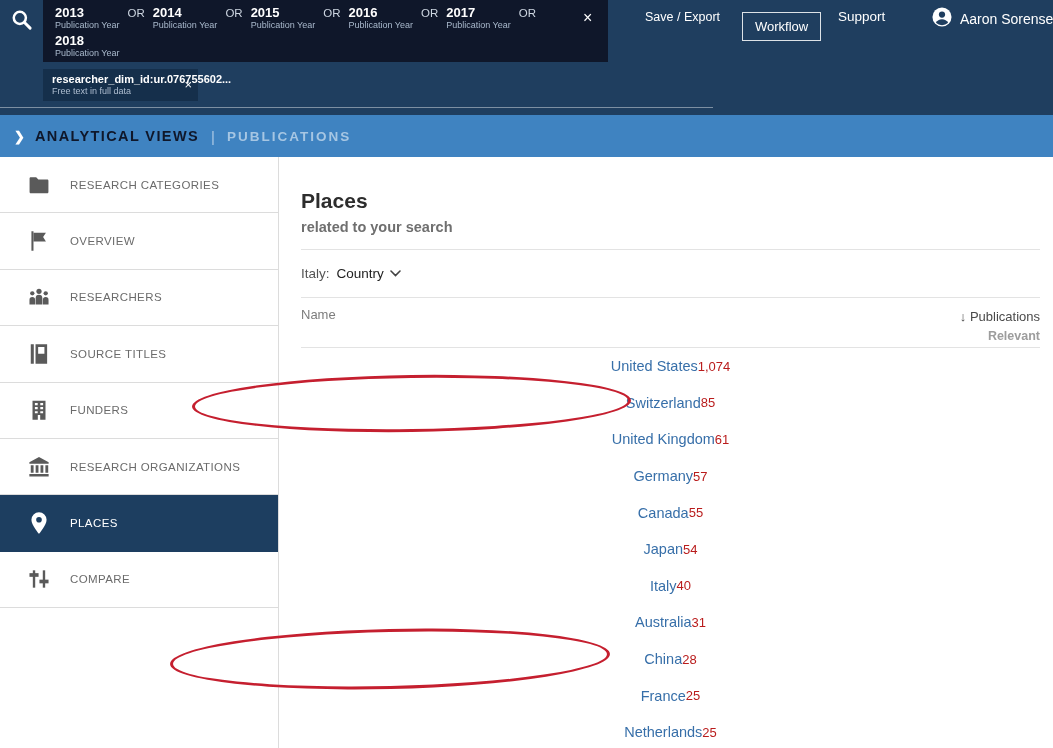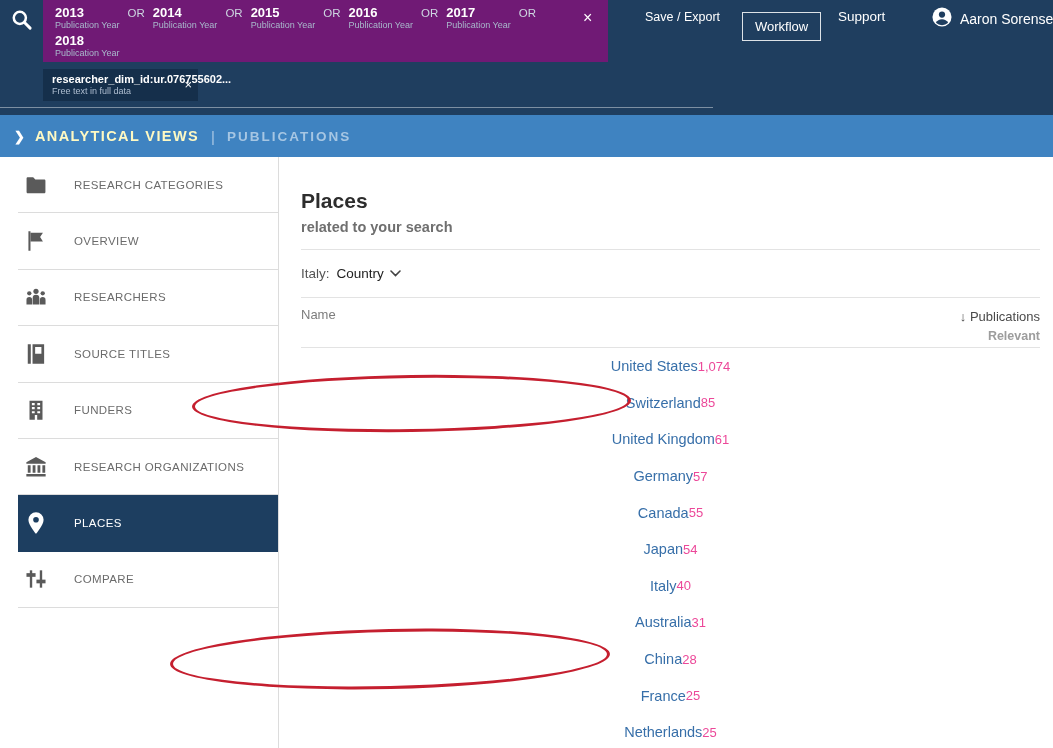--- a/index.html
+++ b/index.html
@@ -2,21 +2,21 @@
 <html><head>
 <meta charset="utf-8">
 <style>
   html,body{margin:0;padding:0;background:#fff;}
   .app{position:relative;width:1053px;height:748px;overflow:hidden;background:#fff;
        font-family:"Liberation Sans",sans-serif;-webkit-font-smoothing:antialiased;}
 
   
   .topbar{position:absolute;top:0;left:0;width:1053px;height:115px;background:#1f3e5f;}
   .search-icon{position:absolute;left:9px;top:7px;width:26px;height:26px;}
-  .chips-block{position:absolute;left:43px;top:0;width:565px;height:62px;background:#701a75;
+  .chips-block{position:absolute;left:43px;top:0;width:565px;height:62px;background:#0f172a;
                box-sizing:border-box;padding:5px 30px 0 12px;display:flex;flex-wrap:wrap;align-content:flex-start;row-gap:2px;}
   .chip{margin-right:8px;cursor:pointer;}
   .chip-year{font-weight:bold;font-size:13px;color:#fff;line-height:15px;}
   .chip-sub{font-size:9px;color:#a9b9cc;line-height:11px;white-space:nowrap;}
   .or{color:#cdd6e1;font-size:11.5px;line-height:15px;margin-right:8px;padding-top:1px;}
   .chips-close{position:absolute;left:583px;top:10px;color:#fff;font-size:16px;line-height:16px;
                background:none;border:none;cursor:pointer;padding:0;font-family:inherit;}
   .researcher-chip{position:absolute;left:43px;top:69px;width:155px;height:32px;background:#152f4b;
                    box-sizing:border-box;padding:4px 24px 0 9px;}
   .rc-title{font-size:11px;font-weight:bold;color:#fff;white-space:nowrap;line-height:13px;}
@@ -28,29 +28,29 @@
   .workflow-btn{position:absolute;left:742px;top:12px;color:#fff;font-size:13px;background:none;
                 border:1px solid rgba(255,255,255,0.85);padding:6px 12px;cursor:pointer;font-family:inherit;}
   .support{position:absolute;left:838px;top:9px;color:#fff;font-size:13.5px;cursor:pointer;}
   .user{position:absolute;left:931px;top:6px;display:flex;align-items:center;gap:7px;cursor:pointer;}
   .user-name{color:#fff;font-size:14px;white-space:nowrap;}
 
   
   .banner{position:absolute;top:115px;left:0;width:1053px;height:42px;background:#3f83c1;
           display:flex;align-items:center;box-sizing:border-box;padding-left:14px;}
   .banner-chevron{color:#fff;font-size:13px;font-weight:bold;margin-right:10px;cursor:pointer;}
-  .banner-title{color:#fef9c3;font-weight:bold;font-size:14.5px;letter-spacing:1.4px;}
+  .banner-title{color:#0f172a;font-weight:bold;font-size:14.5px;letter-spacing:1.4px;}
   .banner-sep{color:rgba(255,255,255,0.55);margin:0 12px;font-size:15px;font-weight:normal;}
   .banner-section{color:#a6c6e3;font-size:13.5px;font-weight:bold;letter-spacing:2px;}
 
   
   .sidebar{position:absolute;top:157px;left:0;width:279px;height:591px;background:#fff;
            border-right:1px solid #dcdcdc;box-sizing:border-box;}
   .side-item{height:56.4px;display:flex;align-items:center;border-bottom:1px solid #dcdcdc;
-             padding-left:4px;gap:24px;color:#5a5a5a;cursor:pointer;box-sizing:border-box;margin-left:18px;}
+             padding-left:25px;gap:17px;color:#5a5a5a;cursor:pointer;box-sizing:border-box;}
   .side-icon{width:28px;height:28px;display:flex;align-items:center;justify-content:center;flex:none;}
   .side-label{font-size:11.5px;color:#6b6b6b;letter-spacing:0.4px;}
   .side-item.active{background:#1d3e60;border-bottom-color:#1d3e60;color:#fff;}
   .side-item.active .side-label{color:#fff;}
 
   
   .main{position:absolute;top:157px;left:280px;width:773px;height:591px;box-sizing:border-box;
         padding:0 13px 0 21px;background:#fff;}
   .page-title{padding-top:31px;font-size:21px;font-weight:bold;color:#2d2d2d;line-height:26px;}
   .page-subtitle{margin-top:4px;font-size:14.5px;color:#6f6f6f;line-height:18px;font-weight:bold;}
@@ -59,21 +59,21 @@
   .level-row{height:47px;display:flex;align-items:center;font-size:13.5px;color:#555;}
   .level-value{color:#222;margin-left:7px;display:flex;align-items:center;gap:6px;cursor:pointer;}
   .table-head{height:49px;display:flex;justify-content:space-between;box-sizing:border-box;padding-top:9px;}
   .th-name{font-size:13px;color:#7d7d7d;cursor:pointer;}
   .th-right{text-align:right;}
   .th-pub{font-size:13px;color:#4a4a4a;cursor:pointer;}
   .th-rel{font-size:12.5px;color:#9d9d9d;margin-top:4px;font-weight:bold;}
   .rows{}
   .row{height:36.6px;display:flex;justify-content:center;align-items:center;}
   .row-name{font-size:14.5px;color:#376fa9;cursor:pointer;}
-  .row-value{font-size:13px;color:#ec4899;cursor:pointer;}
+  .row-value{font-size:13px;color:#b91c1c;cursor:pointer;}
 
   
   .ellipse{position:absolute;border:3px solid #c51f2f;border-radius:50%;pointer-events:none;}
   .el-swiss{left:192px;top:375px;width:433px;height:51px;transform:rotate(-0.8deg);}
   .el-china{left:170px;top:629px;width:434px;height:54px;transform:rotate(-1.3deg);}
 </style>
 </head>
 <body>
 
 <div class="app">

